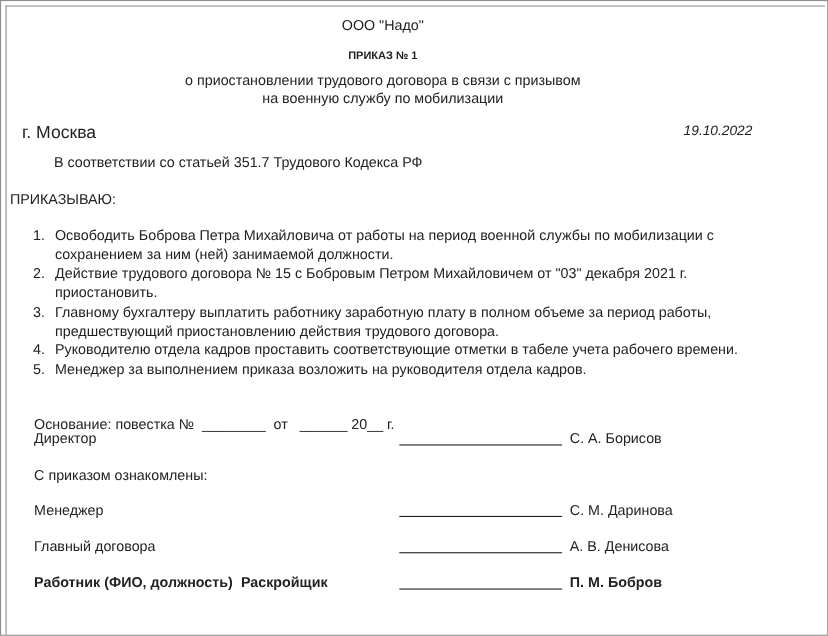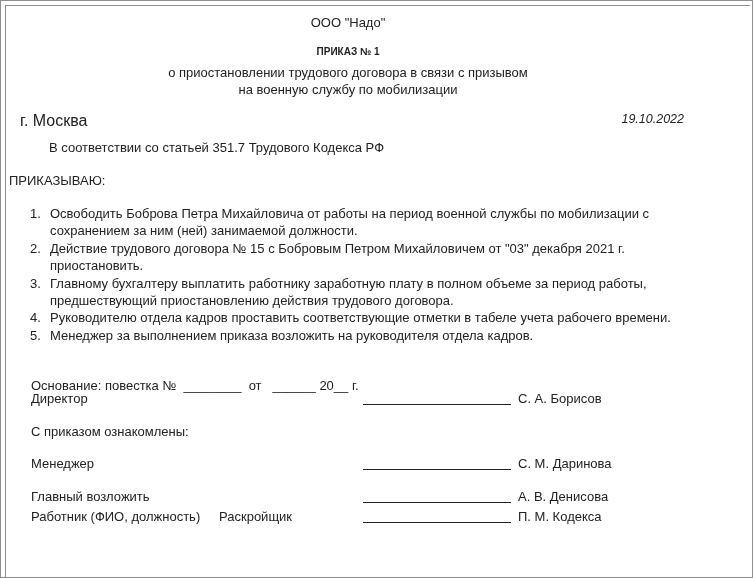--- a/index.html
+++ b/index.html
@@ -44,21 +44,21 @@
   .sigline {
     position: absolute; left: 357px; top: 14px;
     width: 148px; height: 0;
     border-bottom: 1px solid #222222;
   }
   .signame { position: absolute; left: 512px; }
   .row-director   { top: 384px; }
   .ackheading { position: absolute; left: 25px; top: 417px; }
   .row-manager    { top: 449px; }
   .row-accountant { top: 482px; }
-  .row-worker     { top: 502px; }
+  .row-worker     { top: 515px; font-weight: bold; }
 </style>
 </head>
 <body>
 
 <div class="frame">
   <div class="page">
 
     <div class="centered org">ООО "Надо"</div>
     <div class="centered title">ПРИКАЗ № 1</div>
     <div class="centered sub1">о приостановлении трудового договора в связи с призывом</div>
@@ -103,26 +103,26 @@
 
     <div class="ackheading">С приказом ознакомлены:</div>
 
     <div class="sigrow row-manager">
       <span class="siglabel">Менеджер</span>
       <span class="sigline"></span>
       <span class="signame">С. М. Даринова</span>
     </div>
 
     <div class="sigrow row-accountant">
-      <span class="siglabel">Главный возложить</span>
+      <span class="siglabel">Главный договора</span>
       <span class="sigline"></span>
       <span class="signame">А. В. Денисова</span>
     </div>
 
     <div class="sigrow row-worker">
       <span class="siglabel">Работник (ФИО, должность)</span>
       <span class="sigpos">Раскройщик</span>
       <span class="sigline"></span>
-      <span class="signame">П. М. Кодекса</span>
+      <span class="signame">П. М. Бобров</span>
     </div>
 
   </div>
 </div>
 
 </body></html>

